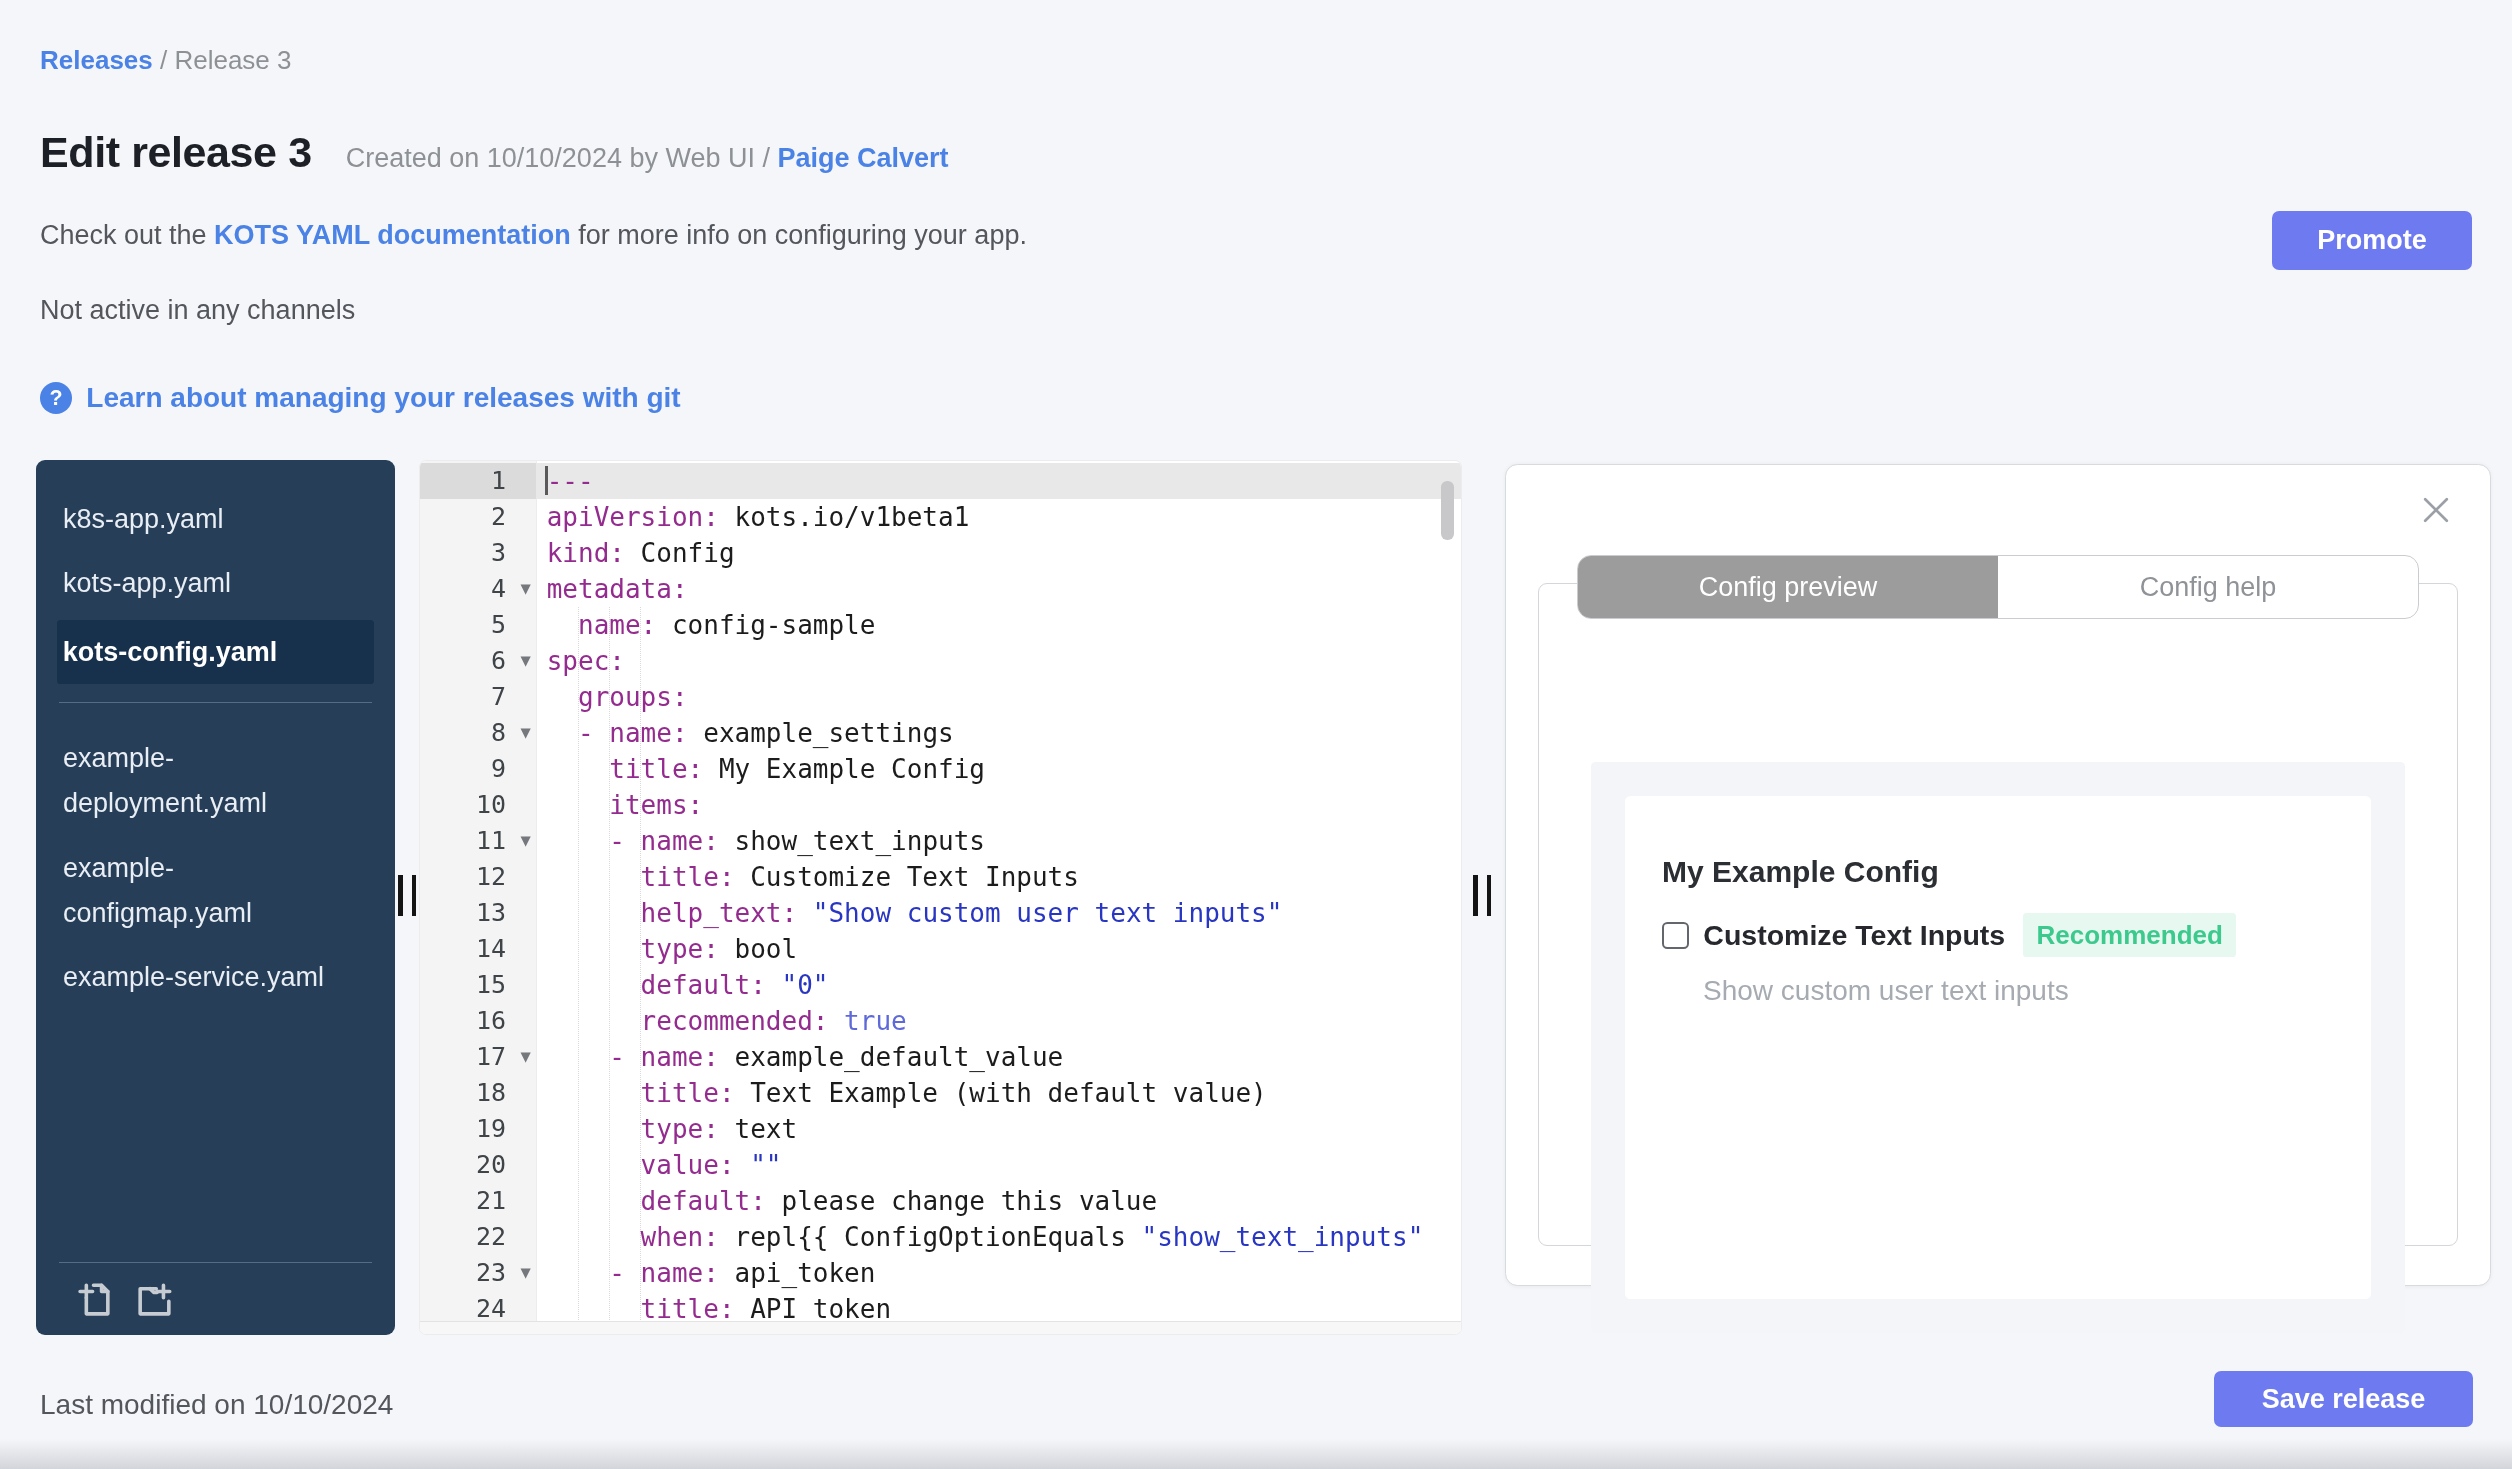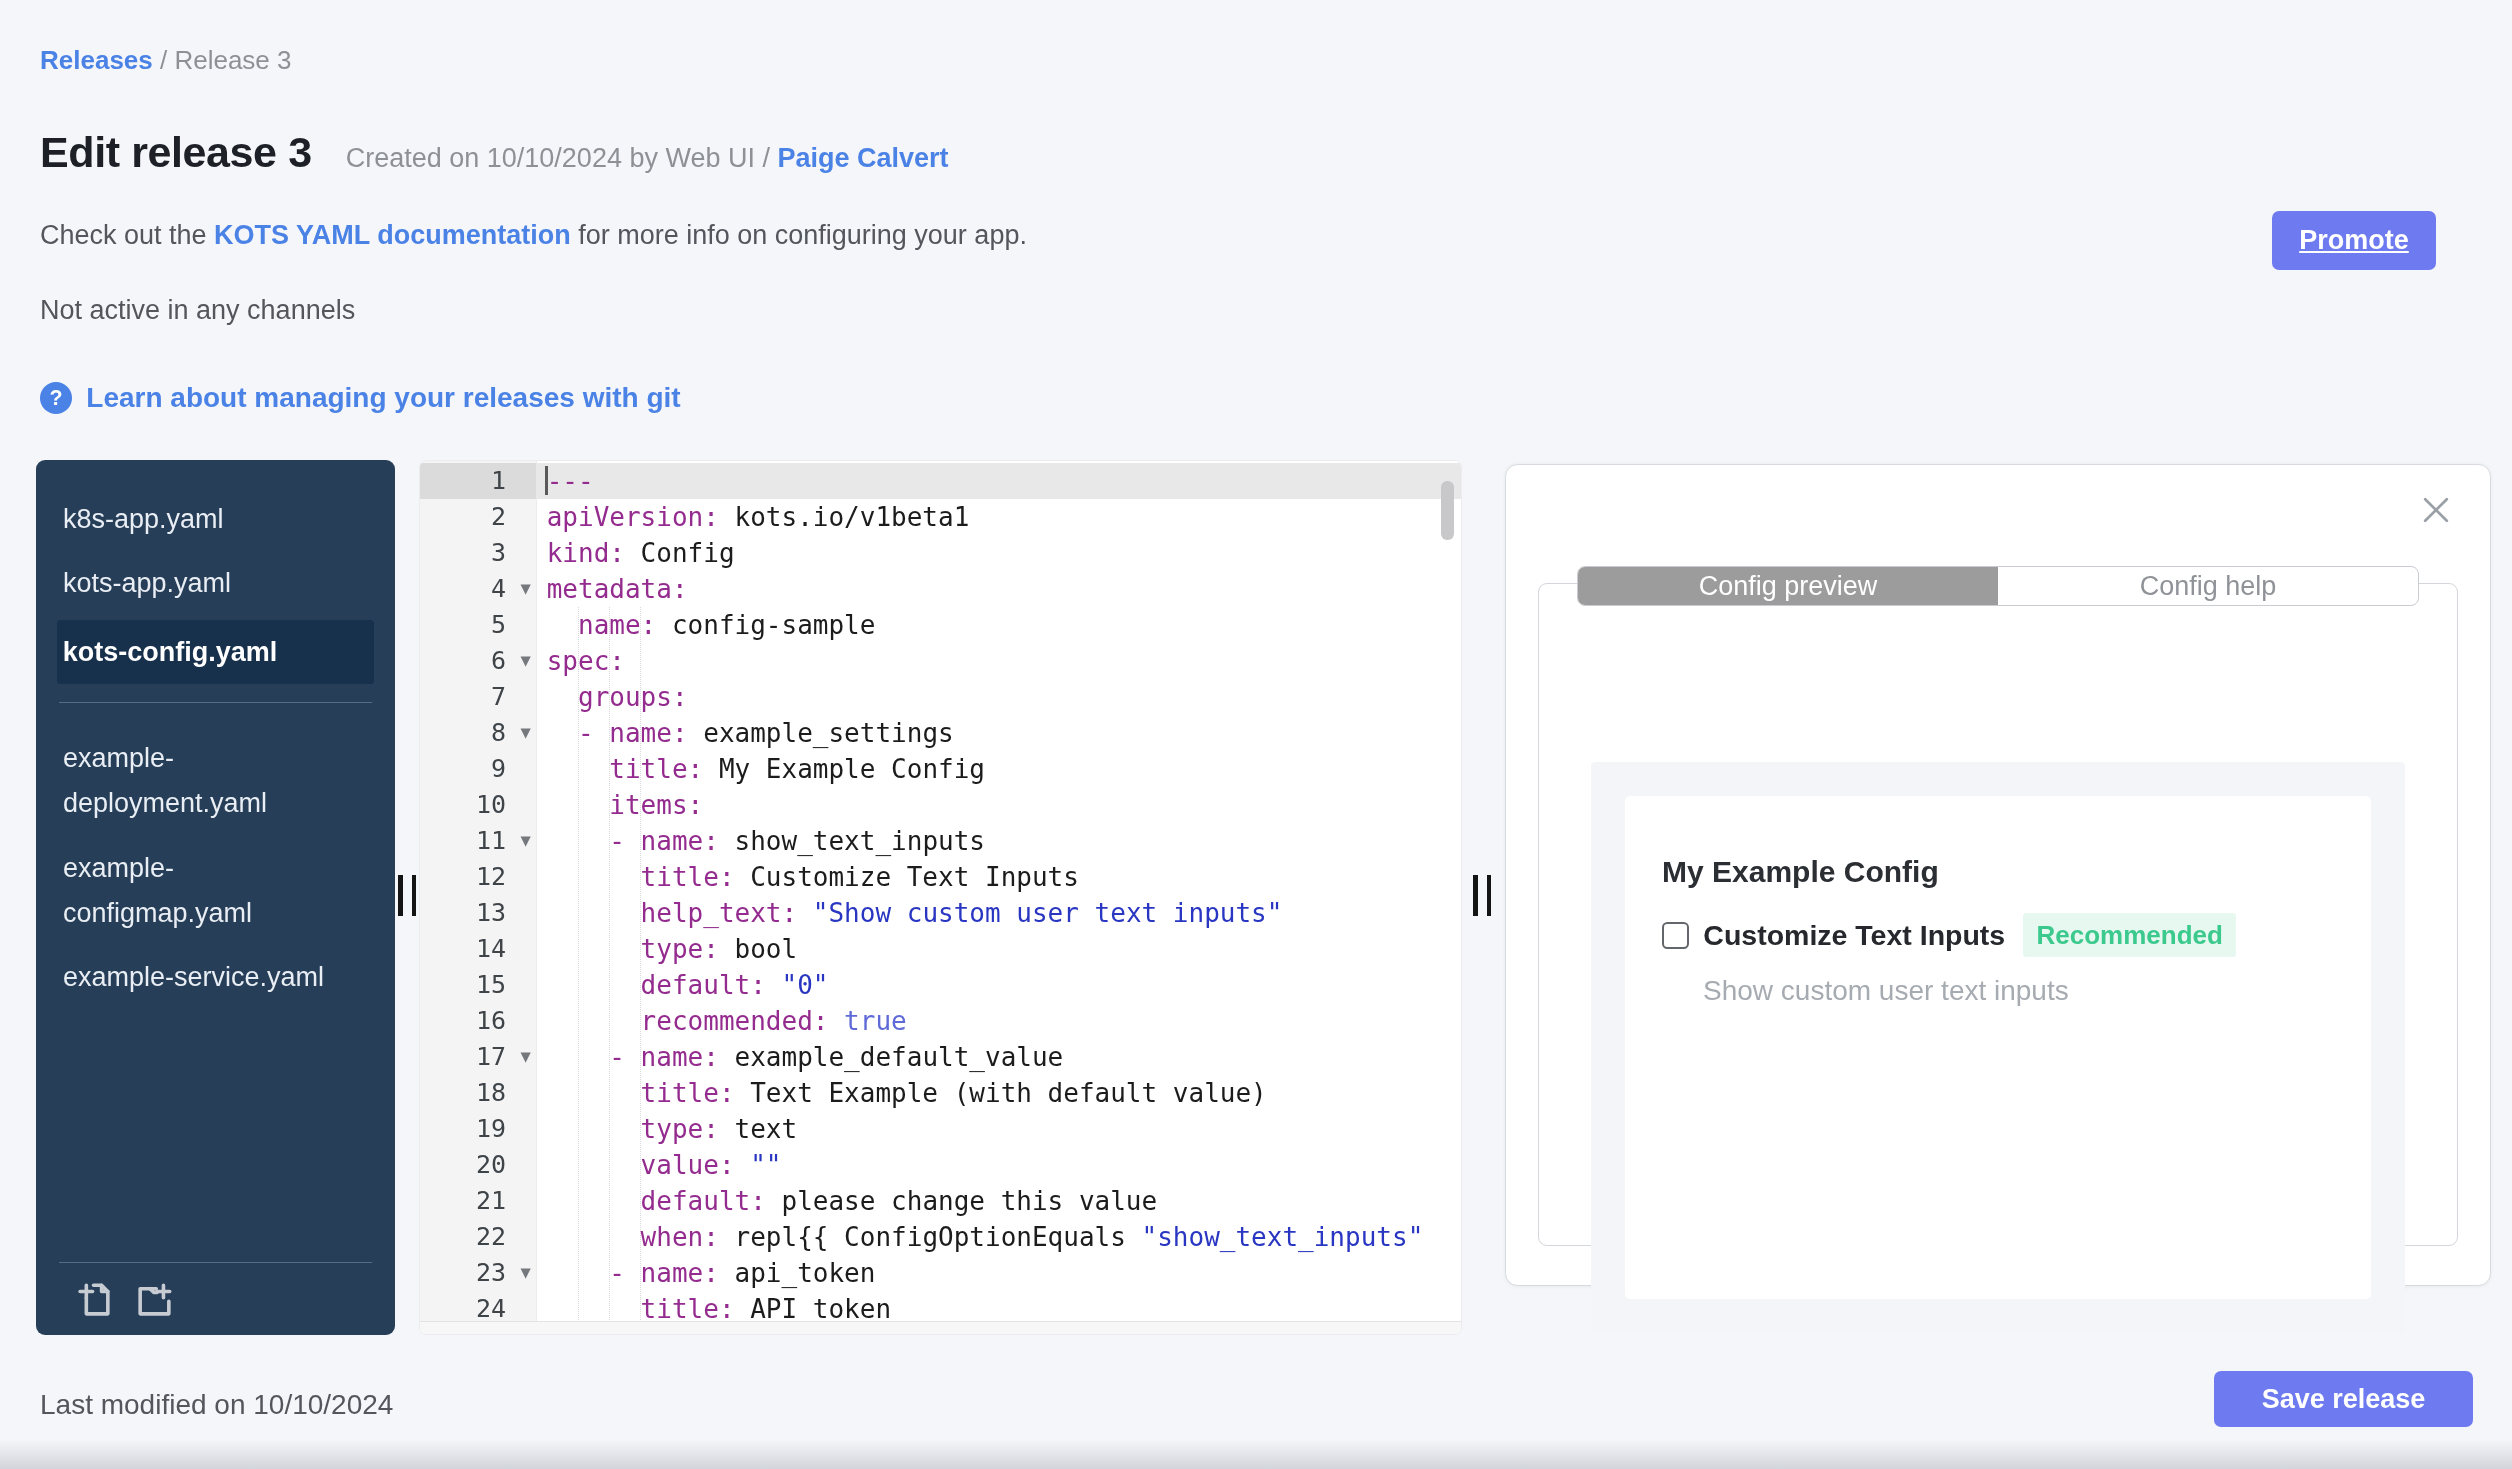--- a/index.html
+++ b/index.html
@@ -19,21 +19,21 @@
   .subtitle .author{color:var(--link);font-weight:600;cursor:pointer;}
   .doc-line{position:absolute;left:40px;top:220px;font-size:27px;color:#53565c;}
   .doc-line .doc-link{color:var(--link);font-weight:600;cursor:pointer;}
   .channel-status{position:absolute;left:40px;top:295px;font-size:27px;color:#53565c;}
   .git-row{position:absolute;left:40px;top:382px;display:flex;align-items:center;gap:14.3px;}
   .help-circle{width:32px;height:32px;border-radius:50%;background:var(--link);color:#fff;
     font-size:21.4px;font-weight:700;display:flex;align-items:center;justify-content:center;}
   .git-link{font-size:28px;color:var(--link);font-weight:600;cursor:pointer;}
   .btn{display:flex;align-items:center;justify-content:center;background:var(--accent);
     color:#fff;font-weight:700;font-size:27px;border-radius:7.1px;cursor:pointer;}
-  .promote-btn{position:absolute;left:2272px;top:211px;width:164px;height:59px;text-decoration:underline;}
+  .promote-btn{position:absolute;left:2272px;top:211px;width:200px;height:59px;}
   .save-btn{position:absolute;left:2214px;top:1371px;width:259px;height:56px;}
   
   .sidebar{position:absolute;left:36px;top:460px;width:359px;height:875px;
     background:var(--sidebar-bg);border-radius:9px;color:#e9eef4;}
   .file-list{padding-top:27px;}
   .file{padding:9.8px 0 9.8px 27px;font-size:27px;line-height:45px;cursor:pointer;}
   .file span{display:inline-block;max-width:276px;}
   .file.sel{background:var(--sidebar-selected-bg);margin:3.6px 21.4px;padding:9.8px 0 9.8px 5.3px;
     border-radius:3.6px;font-weight:700;color:#fff;}
   .sb-divider{border-top:1.8px solid var(--sidebar-divider);margin:18px 23px 23px 23px;}
@@ -69,22 +69,22 @@
   .tk-b{color:var(--yaml-bool);}
   .vthumb{position:absolute;right:7.1px;top:19.6px;width:12.5px;height:59px;background:#c8c8ca;border-radius:6.2px;}
   .hscroll{position:absolute;left:0;right:0;bottom:0;height:11.6px;background:#f7f7f8;border-top:0.9px solid #e3e3e4;}
   
   .preview-card{position:absolute;left:1505px;top:464px;width:986px;height:822px;background:#fff;
     border:1.8px solid #d7dade;border-radius:12.5px;box-sizing:border-box;box-shadow:0 0.9px 4.5px rgba(0,0,0,.05);}
   .close-x{position:absolute;top:27px;right:36px;width:36px;height:36px;cursor:pointer;}
   .close-x svg{width:36px;height:36px;stroke:#9aa0a6;stroke-width:3;stroke-linecap:round;}
   .inner-box{position:absolute;left:32px;right:32px;top:118px;bottom:39px;
     border:1.8px solid #d3d6db;border-radius:9px;box-sizing:border-box;}
-  .tabbar{position:absolute;left:71px;right:71px;top:101px;height:40px;display:flex;
-    border:1.8px solid #c9ccd0;border-radius:8px;overflow:hidden;background:#fff;box-sizing:border-box;z-index:2;}
+  .tabbar{position:absolute;left:71px;right:71px;top:90px;height:64px;display:flex;
+    border:1.8px solid #c9ccd0;border-radius:14px;overflow:hidden;background:#fff;box-sizing:border-box;z-index:2;}
   .tab{flex:1;display:flex;align-items:center;justify-content:center;font-size:27px;
     color:#8f9297;cursor:pointer;}
   .tab.active{background:var(--tab-active-bg);color:#fff;}
   .gray-area{position:absolute;left:52px;right:52px;top:178px;height:571px;
     background:#f4f5f8;border-radius:4.5px;}
   .config-card{position:absolute;left:34px;right:34px;top:34px;bottom:34px;background:#fff;
     border-radius:5.3px;padding:57px 36px 36px 37px;box-sizing:border-box;}
   .group-title{font-size:30px;font-weight:700;color:#2b2e33;line-height:37px;}
   .item-row{margin-top:27px;display:flex;align-items:center;gap:14.3px;height:36px;}
   .checkbox{width:27px;height:27px;border:2.7px solid #63676c;border-radius:5.3px;background:#fff;

